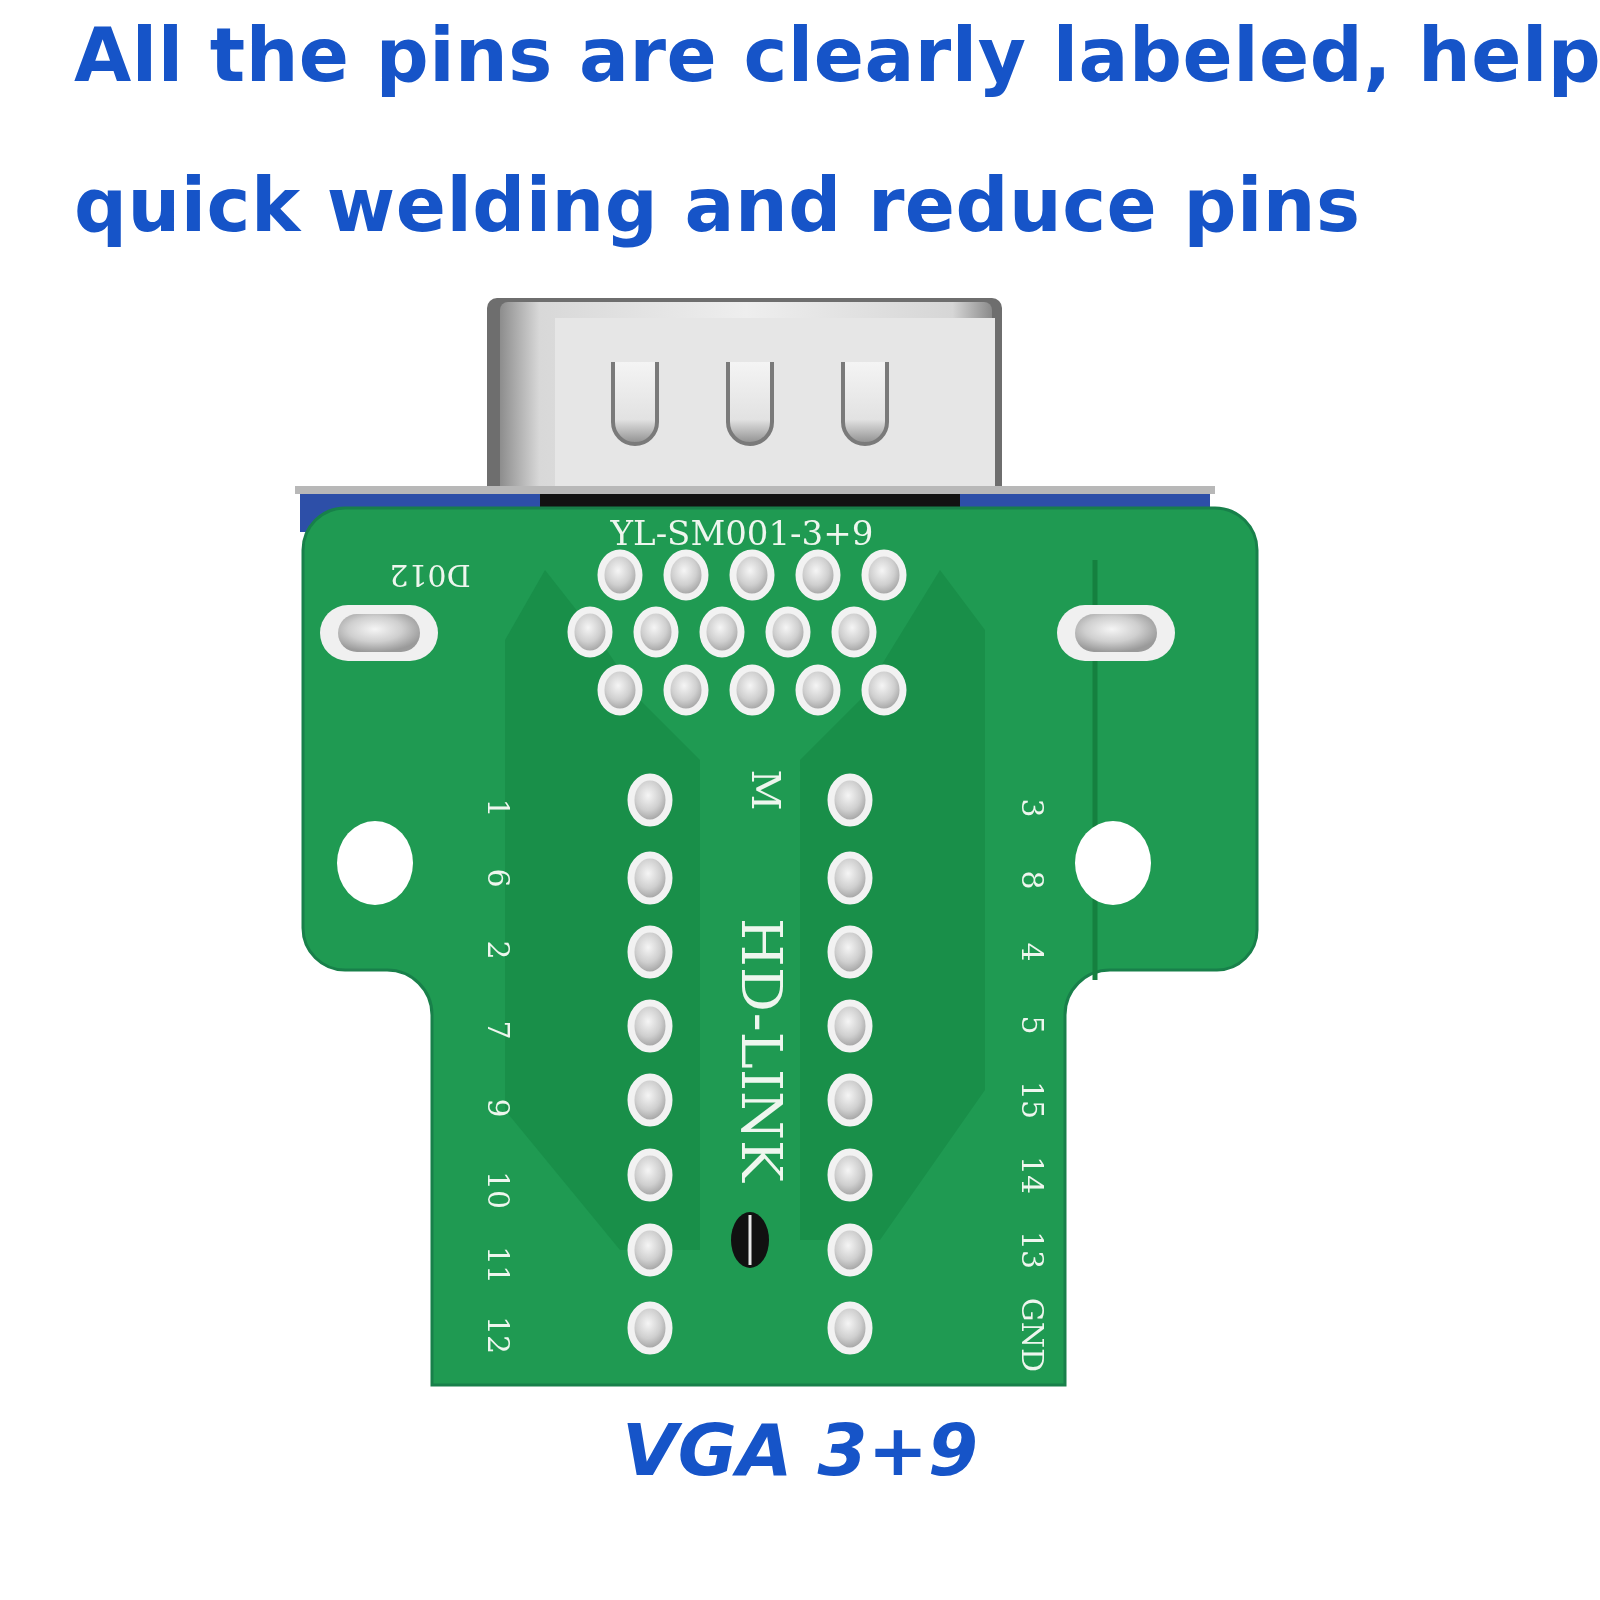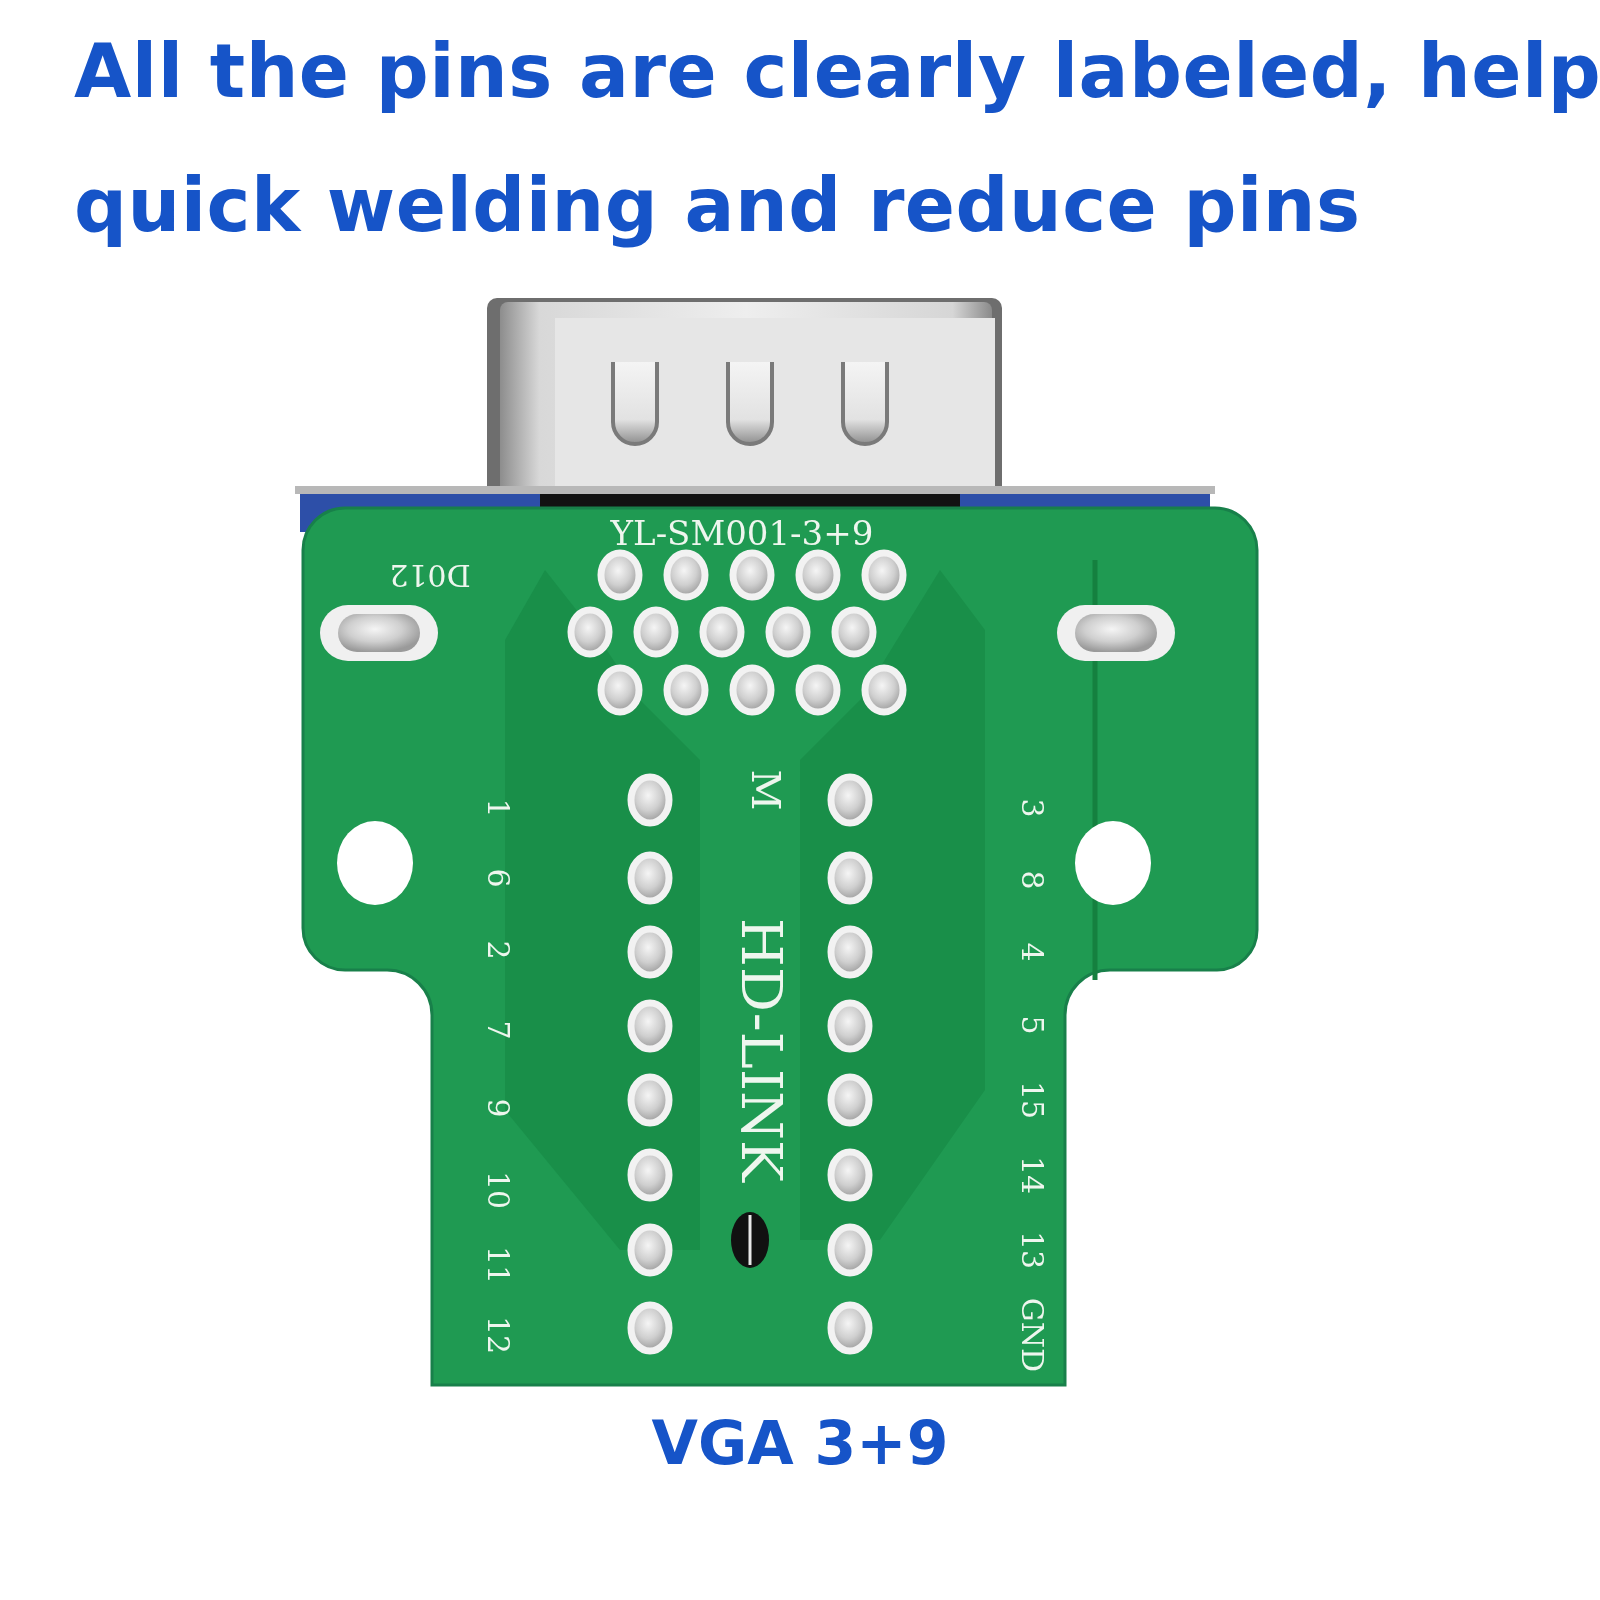--- a/index.html
+++ b/index.html
@@ -1,21 +1,21 @@
 <!DOCTYPE html>
 <html><head>
 <meta charset="utf-8">
 <style>
   html, body { margin:0; padding:0; background:#ffffff; }
   body { width:1600px; height:1600px; position:relative; overflow:hidden; font-family:"DejaVu Sans", sans-serif; }
   .headline { position:absolute; left:74px; color:#1654c8; font-weight:bold; font-size:74px; letter-spacing:0.5px; white-space:nowrap; font-family:"DejaVu Sans", sans-serif; }
-  #line1 { top:28px; }
+  #line1 { top:12px; }
   #line2 { top:162px; }
   #board { position:absolute; left:0; top:0; }
-  .caption { position:absolute; top:1408px; left:0; width:1600px; text-align:center; color:#1654c8; font-weight:bold; font-size:60px; font-family:"DejaVu Sans", sans-serif; }
+  .caption { position:absolute; top:1408px; left:0; width:1600px; text-align:center; color:#1654c8; font-weight:bold; font-size:72px; font-family:"DejaVu Sans", sans-serif;font-style:italic; }
   .silk { font-family:"DejaVu Serif", serif; fill:#eef6ee; }
 </style>
 </head>
 <body>
 
 <div id="line1" class="headline">All the pins are clearly labeled, help</div>
 <div id="line2" class="headline">quick welding and reduce pins</div>
 
 <svg id="board" width="1600" height="1600" viewBox="0 0 1600 1600">
   <defs>

